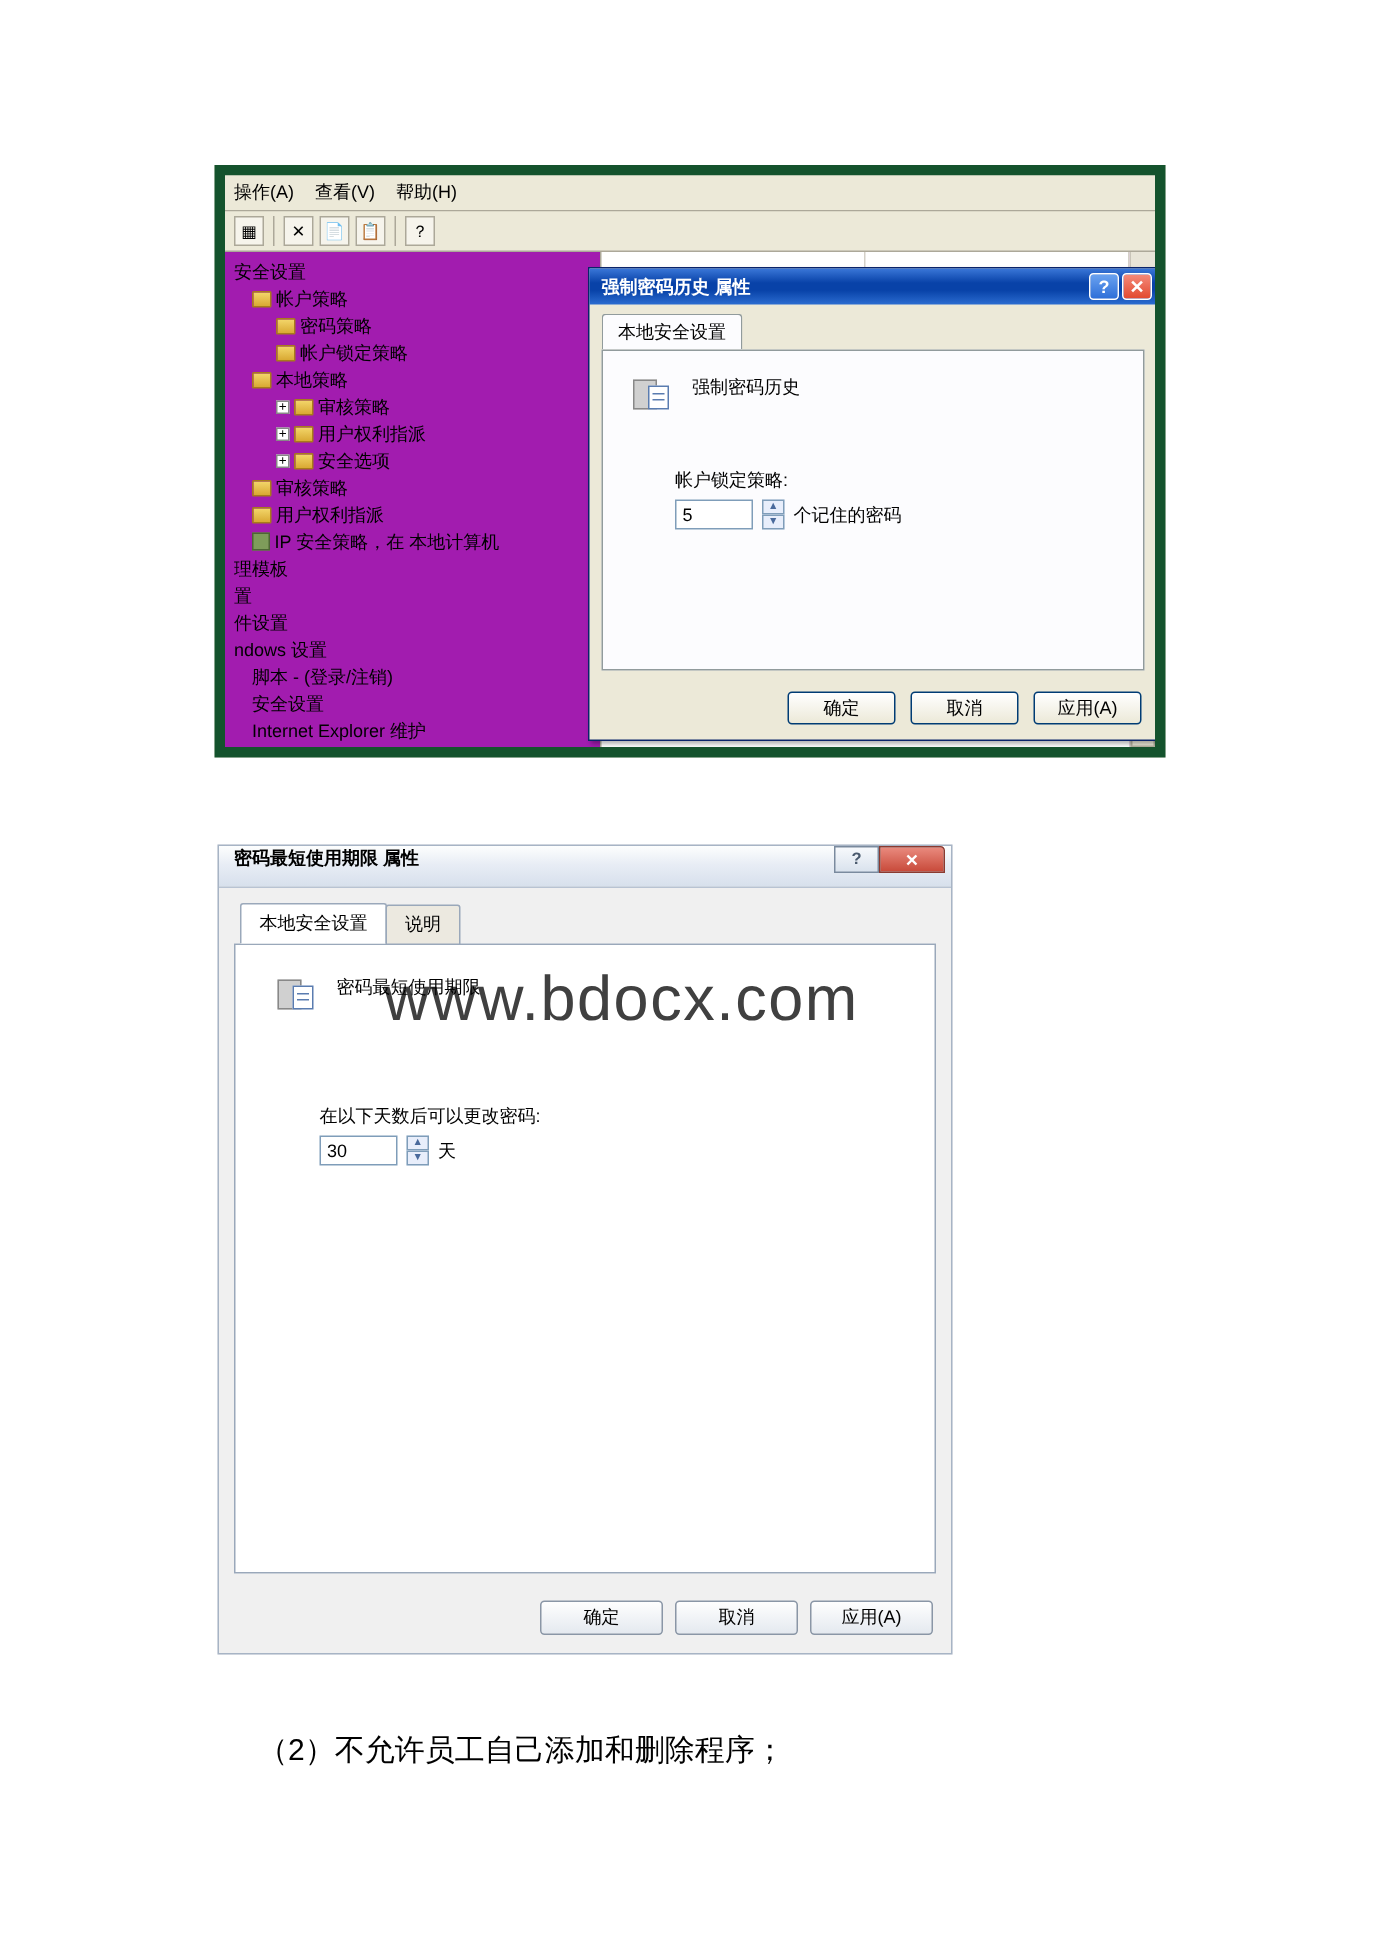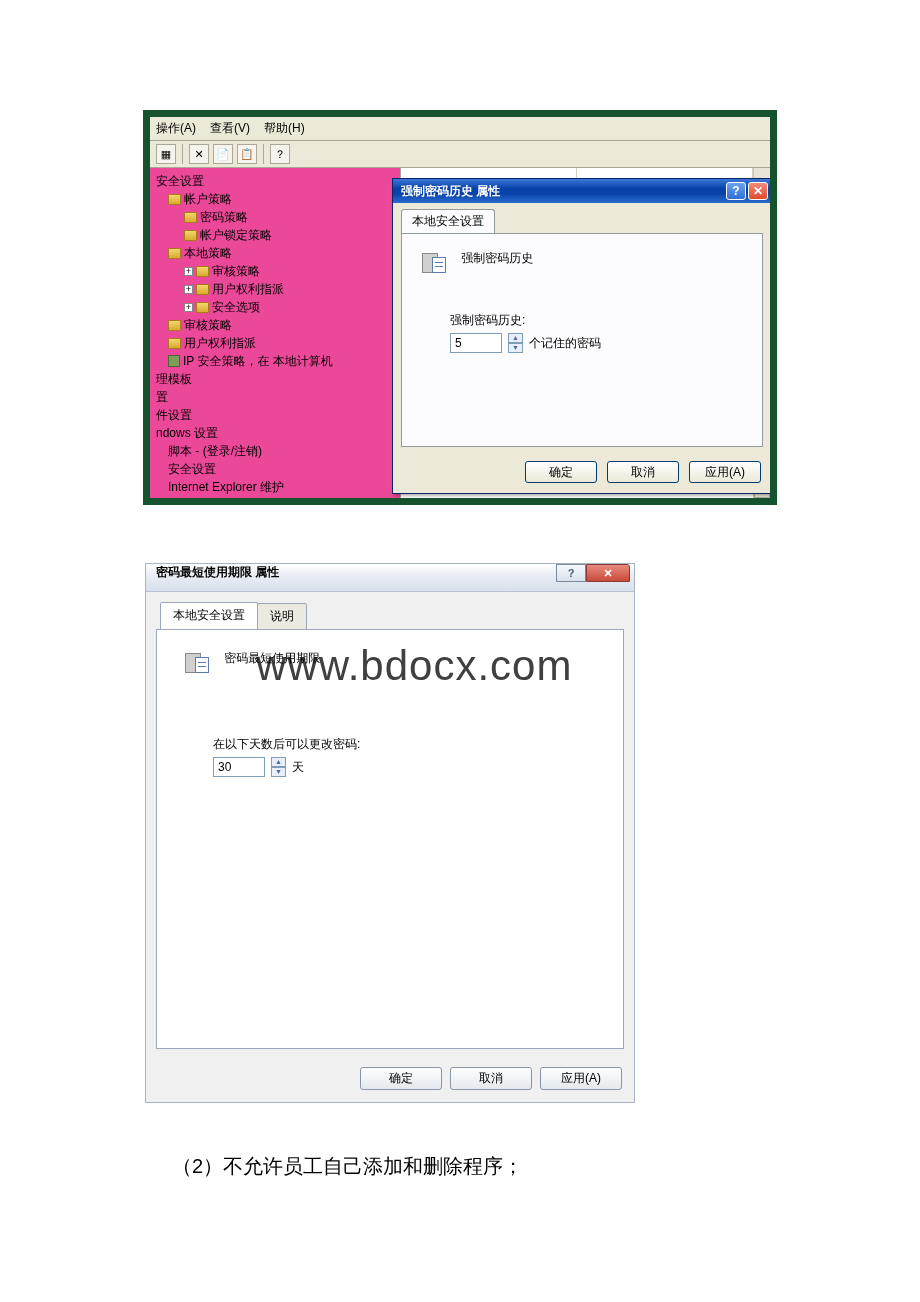--- a/index.html
+++ b/index.html
@@ -35,21 +35,21 @@
     .tbbtn {
       width: 20px; height: 20px;
       border: 1px solid #aca899;
       background: #f6f4ec;
       display: flex; align-items: center; justify-content: center;
       font-size: 11px;
     }
     .tbsep { width:1px; height:20px; background:#aca899; margin:0 2px;}
     .main-area {
       display: flex;
-      background: #ec4899;
+      background: #a21caf;
       position: relative;
       height: 330px;
       overflow: hidden;
     }
     .tree {
       width: 250px;
       padding: 4px 6px;
       line-height: 18px;
       white-space: nowrap;
       overflow: hidden;
@@ -356,21 +356,21 @@
       </div>
       <div class="tabrow">
         <div class="tab">本地安全设置</div>
       </div>
       <div class="tabbody">
         <span class="policy-icon">
           <span class="srv"></span><span class="doc"></span>
         </span>
         <span>强制密码历史</span>
         <div class="lbl-block">
-          <div>强制密码历史:</div>
+          <div>帐户锁定策略:</div>
           <div class="spinner-row">
             <input class="spinner-input" value="5" style="">
             <div class="spinner-btns">
               <div class="spin">▲</div>
               <div class="spin">▼</div>
             </div>
             <span>个记住的密码</span>
           </div>
         </div>
       </div>

